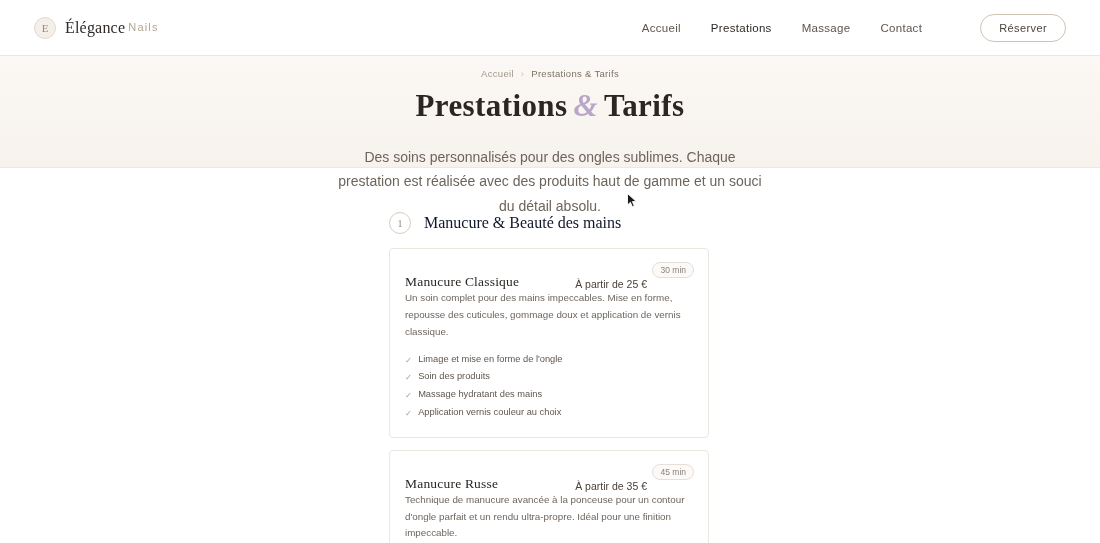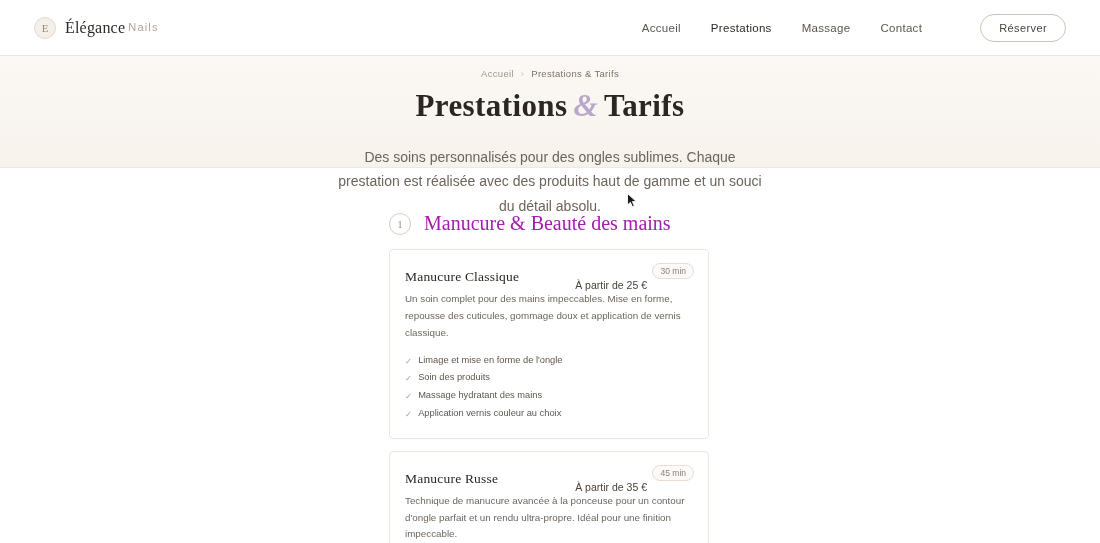--- a/index.html
+++ b/index.html
@@ -137,39 +137,39 @@
     border: 1px solid #d9cdc2;
     border-radius: 50%;
     display: flex; align-items: center; justify-content: center;
     font-family: "Liberation Serif", serif;
     font-size: 11px;
     color: #9f9184;
     background: #fff;
   }
   .section-title {
     font-family: "Liberation Serif", serif;
-    font-size: 20px;
-    color: #a21caf;
+    font-size: 16px;
+    color: #0f172a;
     text-align: right;
   }
 
   
   .cards { padding: 14px 389px 0 389px; }
   .card {
     width: 320px;
     border: 1px solid #ece6e0;
     border-radius: 4px;
     background: #fff;
     padding: 13px 15px 15px;
     margin-bottom: 12px;
     position: relative;
   }
   .card-top {
     display: flex;
-    align-items: center;
+    align-items: flex-end;
   }
   .card-title {
     font-family: "Liberation Serif", serif;
     font-size: 13.5px;
     color: #2b2622;
     letter-spacing: .2px;
   }
   .card-price {
     margin-left: auto;
     font-size: 10.5px;

